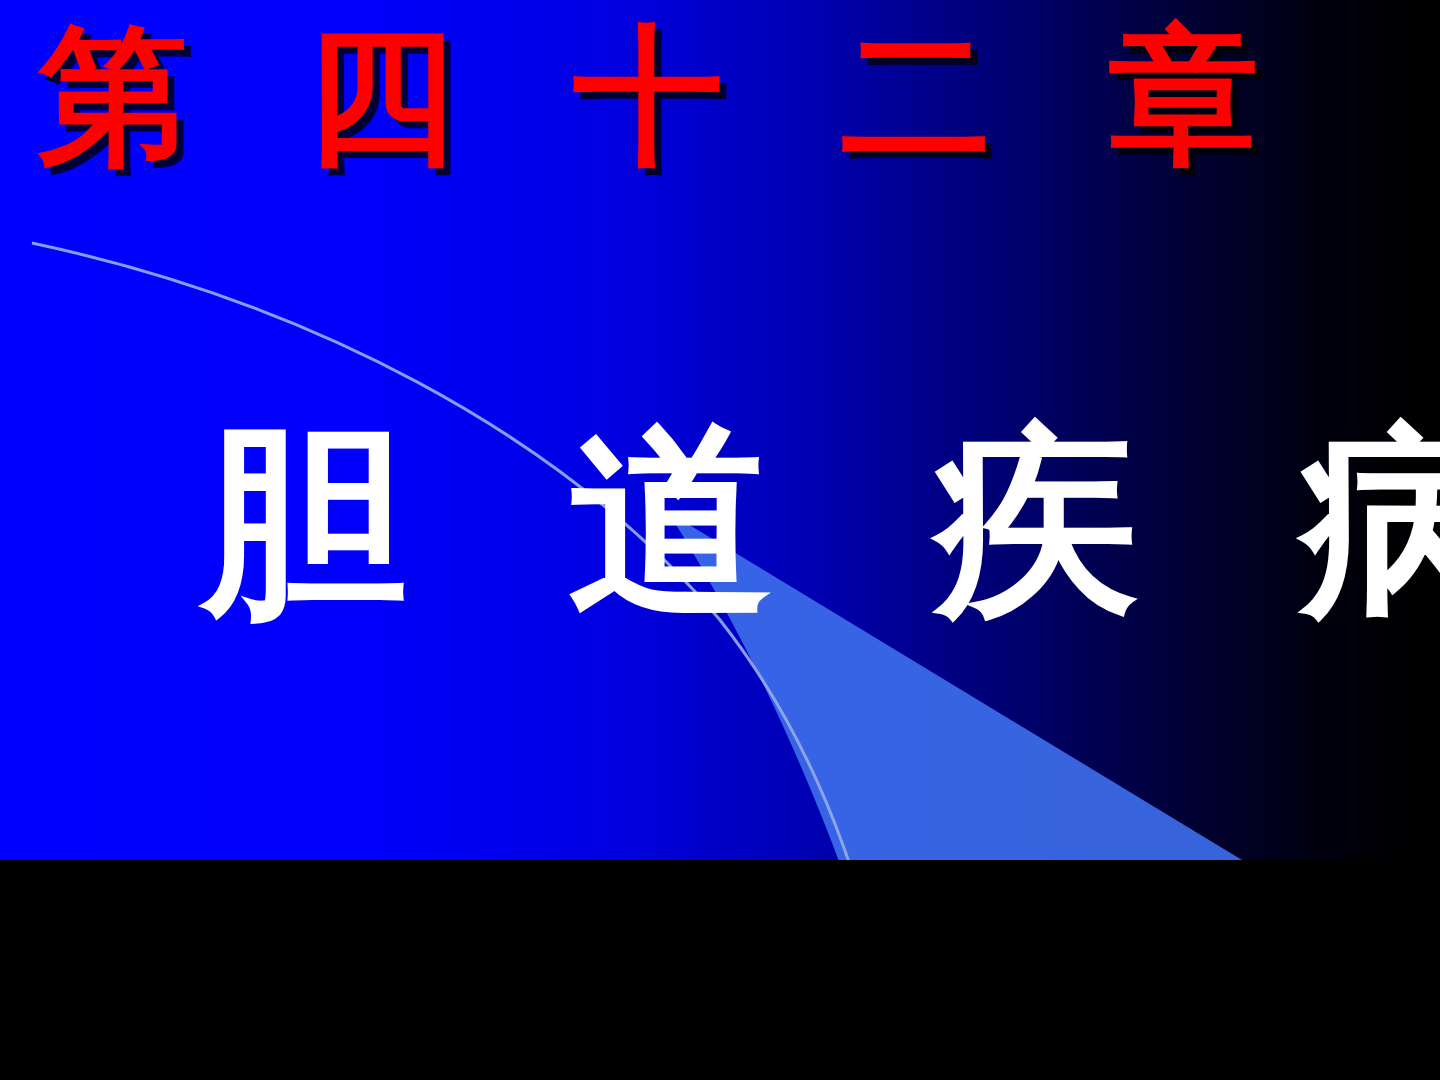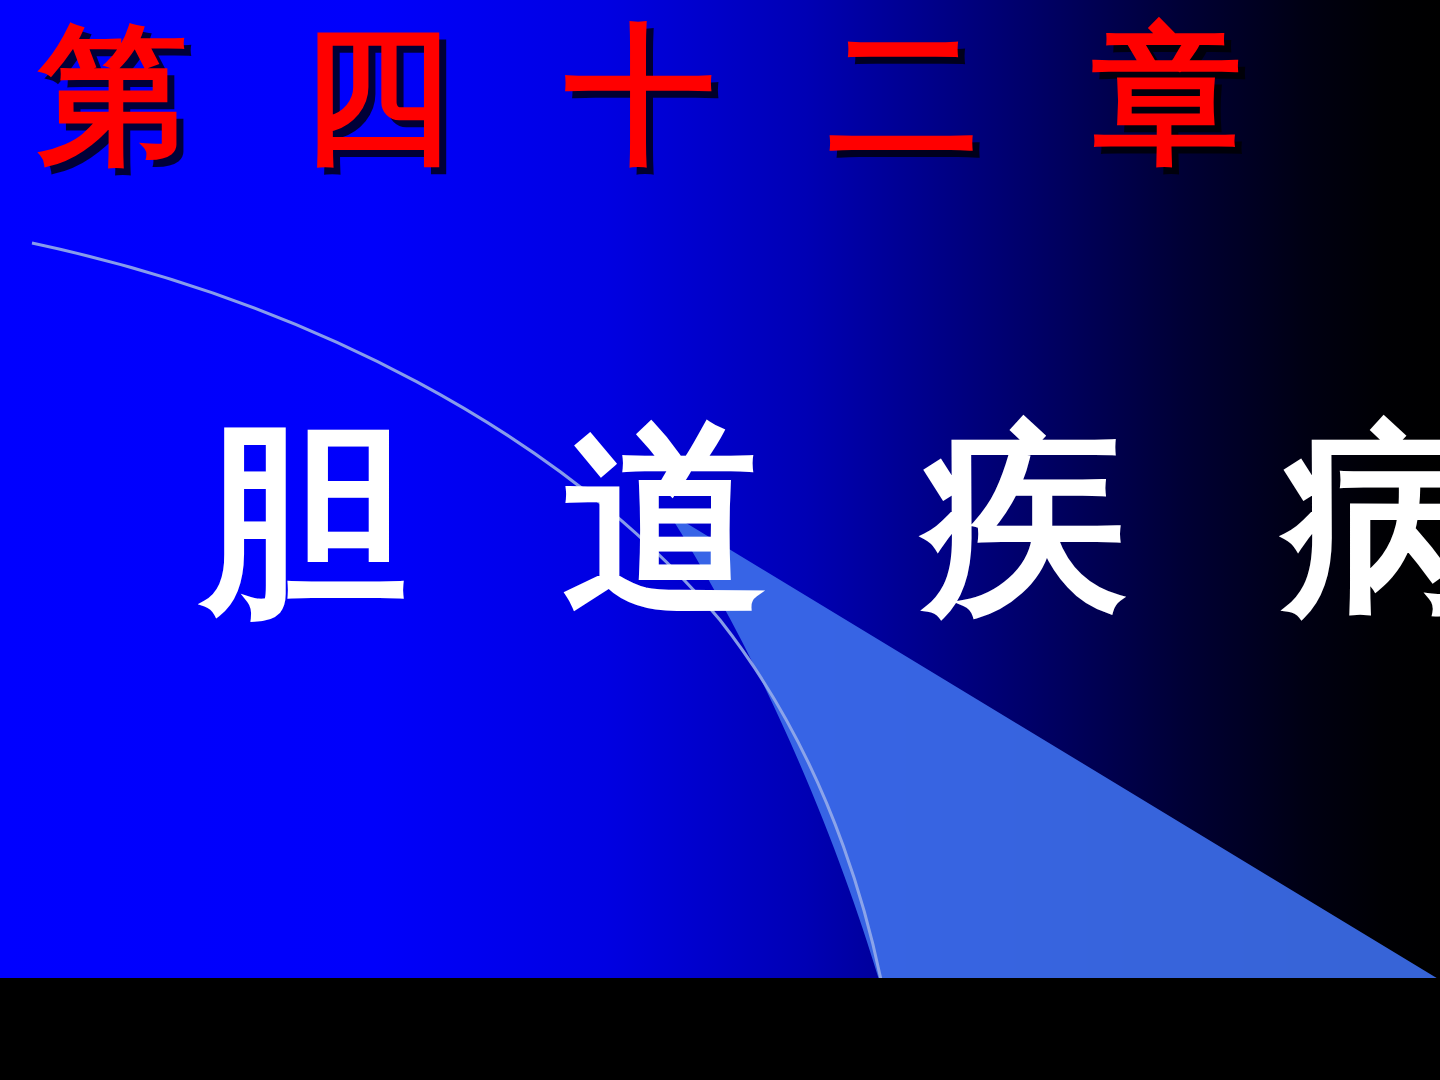--- a/index.html
+++ b/index.html
@@ -3,23 +3,23 @@
 <meta charset="utf-8">
 <style>
   html, body {
     margin: 0;
     padding: 0;
     background: #000;
   }
   #slide {
     position: relative;
     width: 1440px;
-    height: 978px;
+    height: 860px;
     overflow: hidden;
-    font-family: Liberation Serif, serif;
+    font-family: Liberation Sans, sans-serif;
     
     background: linear-gradient(90deg,
         #0000ff 0%,
         #0000fb 26%,
         #0000e2 42%,
         #0000b4 56%,
         #000070 70%,
         #000036 82%,
         #000012 91%,
         #000004 96%,

